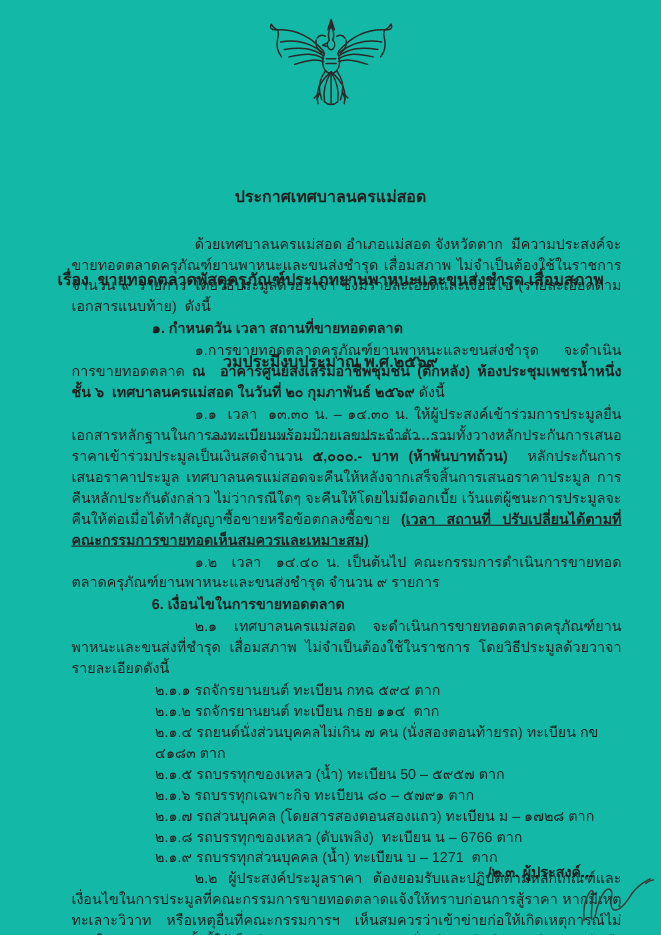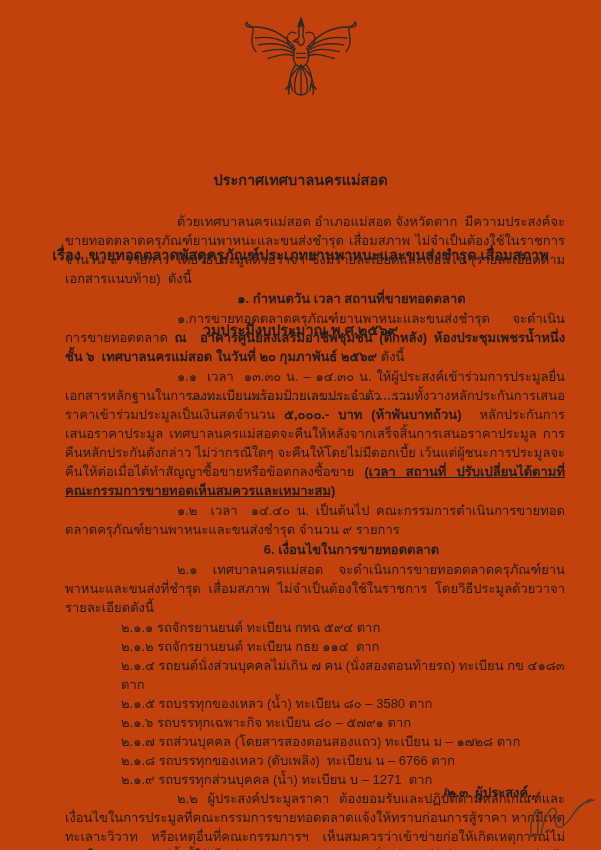--- a/index.html
+++ b/index.html
@@ -1,20 +1,20 @@
 <!DOCTYPE html>
 <html lang="th"><head>
 <meta charset="utf-8">
 <style>
   html,body{margin:0;padding:0;background:#e9e9e9;}
   .page{
     position:relative;
     width:601px;height:850px;
     margin:0 auto;
-    background:#c2410c;
+    background:#14b8a6;
     color:#1f1f1f;
     font-family:"Liberation Sans","DejaVu Sans",sans-serif;
     overflow:hidden;
     box-sizing:border-box;
   }
   .emblem{
     position:absolute;top:16px;left:0;right:0;
     display:flex;justify-content:center;
   }
   .title-block{
@@ -31,25 +31,25 @@
     border-bottom:2px dotted #3a3a3a;
   }
   .doc-body{
     position:absolute;top:212px;left:65px;width:500px;
     font-size:13px;line-height:19px;
     text-align:justify;
   }
   .para{margin:0 0 1px 0;text-indent:112px;white-space:pre-wrap;}
   .sec-heading{
     margin:1px 0 1px 73px;
-    font-weight:bold;text-indent:0;text-align:center;
+    font-weight:bold;text-indent:0;text-align:left;
     white-space:pre-wrap;
   }
   .vehicle-list{margin:0;}
-  .vehicle-item{margin-left:56px;line-height:19px;text-align:left;white-space:pre-wrap;}
+  .vehicle-item{margin-left:76px;line-height:19px;text-align:left;white-space:pre-wrap;}
   b{font-weight:bold;}
   .u{text-decoration:underline;}
   .continuation{
     position:absolute;top:782px;right:62px;
     font-size:13px;font-weight:bold;
   }
   .signature{
     position:absolute;top:793px;right:6px;
   }
 </style>
@@ -122,21 +122,21 @@
     <p class="para">๑.๒  เวลา  ๑๔.๔๐ น. เป็นต้นไป คณะกรรมการดำเนินการขายทอดตลาดครุภัณฑ์ยานพาหนะและขนส่งชำรุด จำนวน ๙ รายการ</p>
 
     <p class="sec-heading">6. เงื่อนไขในการขายทอดตลาด</p>
 
     <p class="para">๒.๑  เทศบาลนครแม่สอด  จะดำเนินการขายทอดตลาดครุภัณฑ์ยานพาหนะและขนส่งที่ชำรุด เสื่อมสภาพ ไม่จำเป็นต้องใช้ในราชการ โดยวิธีประมูลด้วยวาจา  รายละเอียดดังนี้</p>
 
     <div class="vehicle-list">
       <div class="vehicle-item">๒.๑.๑ รถจักรยานยนต์ ทะเบียน กทฉ ๕๙๔ ตาก</div>
       <div class="vehicle-item">๒.๑.๒ รถจักรยานยนต์ ทะเบียน กธย ๑๑๔  ตาก</div>
       <div class="vehicle-item">๒.๑.๔ รถยนต์นั่งส่วนบุคคลไม่เกิน ๗ คน (นั่งสองตอนท้ายรถ) ทะเบียน กข ๔๑๘๓ ตาก</div>
-      <div class="vehicle-item">๒.๑.๕ รถบรรทุกของเหลว (น้ำ) ทะเบียน ๘๐ – 3580 ตาก</div>
+      <div class="vehicle-item">๒.๑.๕ รถบรรทุกของเหลว (น้ำ) ทะเบียน 50 – ๕๙๕๗ ตาก</div>
       <div class="vehicle-item">๒.๑.๖ รถบรรทุกเฉพาะกิจ ทะเบียน ๘๐ – ๕๗๙๑ ตาก</div>
       <div class="vehicle-item">๒.๑.๗ รถส่วนบุคคล (โดยสารสองตอนสองแถว) ทะเบียน ม – ๑๗๒๘ ตาก</div>
       <div class="vehicle-item">๒.๑.๘ รถบรรทุกของเหลว (ดับเพลิง)  ทะเบียน น – 6766 ตาก</div>
       <div class="vehicle-item">๒.๑.๙ รถบรรทุกส่วนบุคคล (น้ำ) ทะเบียน บ – 1271  ตาก</div>
     </div>
 
     <p class="para">๒.๒ ผู้ประสงค์ประมูลราคา ต้องยอมรับและปฏิบัติตามหลักเกณฑ์และเงื่อนไขในการประมูลที่คณะกรรมการขายทอดตลาดแจ้งให้ทราบก่อนการสู้ราคา หากมีเหตุทะเลาะวิวาท หรือเหตุอื่นที่คณะกรรมการฯ เห็นสมควรว่าเข้าข่ายก่อให้เกิดเหตุการณ์ไม่สงบในการประมูลครั้งนี้ให้เป็นอำนาจของคณะกรรมการสั่งยุติการดำเนินการจำหน่ายทันที  และคำตัดสินของคณะกรรมการฯ ถือเป็นที่สุด</p>
 
   </div>
 

